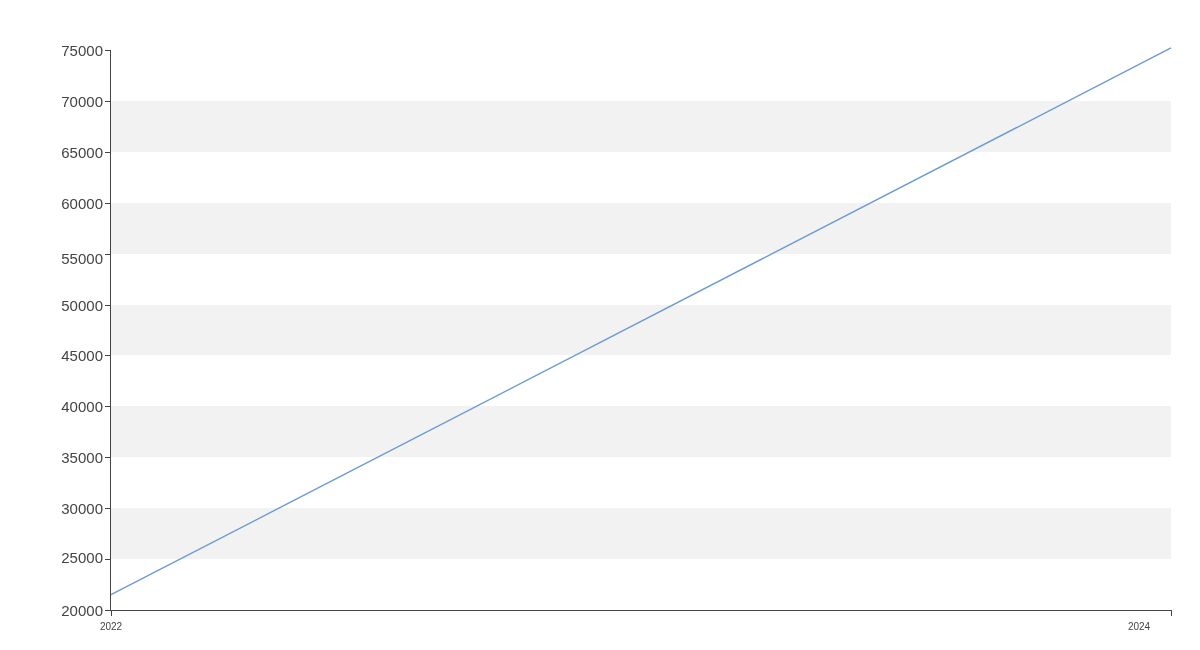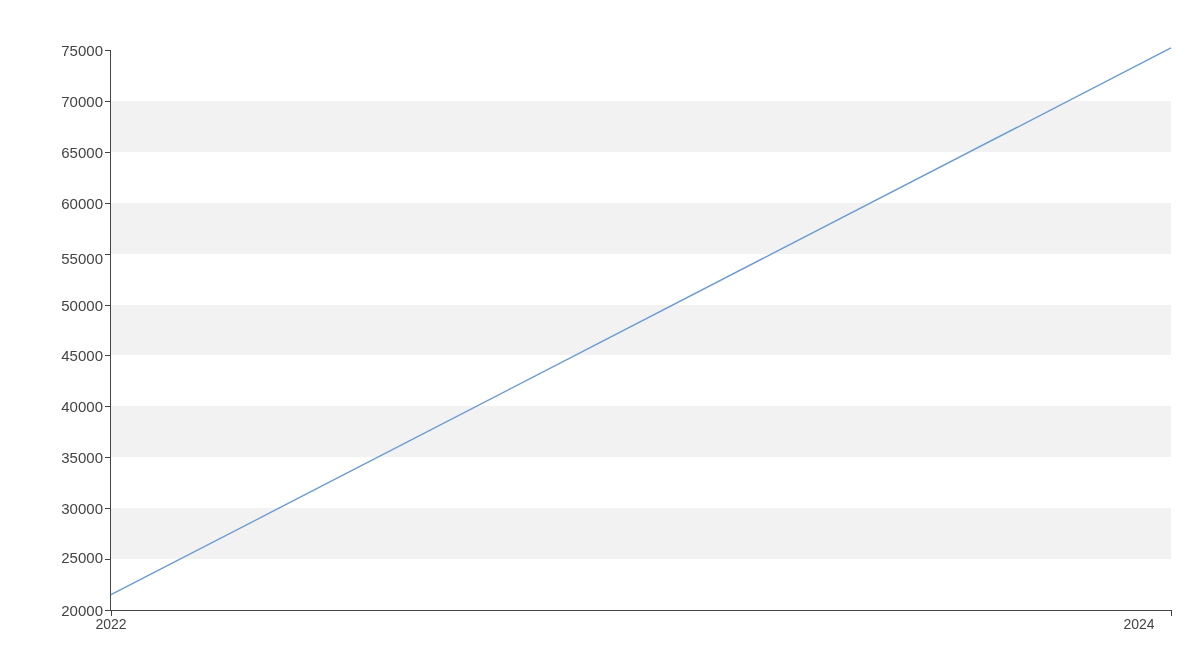--- a/index.html
+++ b/index.html
@@ -62,21 +62,21 @@
   .xtick {
     position: absolute;
     bottom: -6px;
     width: 1px;
     height: 6px;
     background: #444;
   }
   .xlabel {
     position: absolute;
     bottom: -22px;
-    font-size: 14px;
+    font-size: 10px;
     color: #444;
     transform: translateX(-50%);
   }
   svg.line {
     position: absolute;
     left: 0;
     top: 0;
     width: 100%;
     height: 100%;
     overflow: visible;

